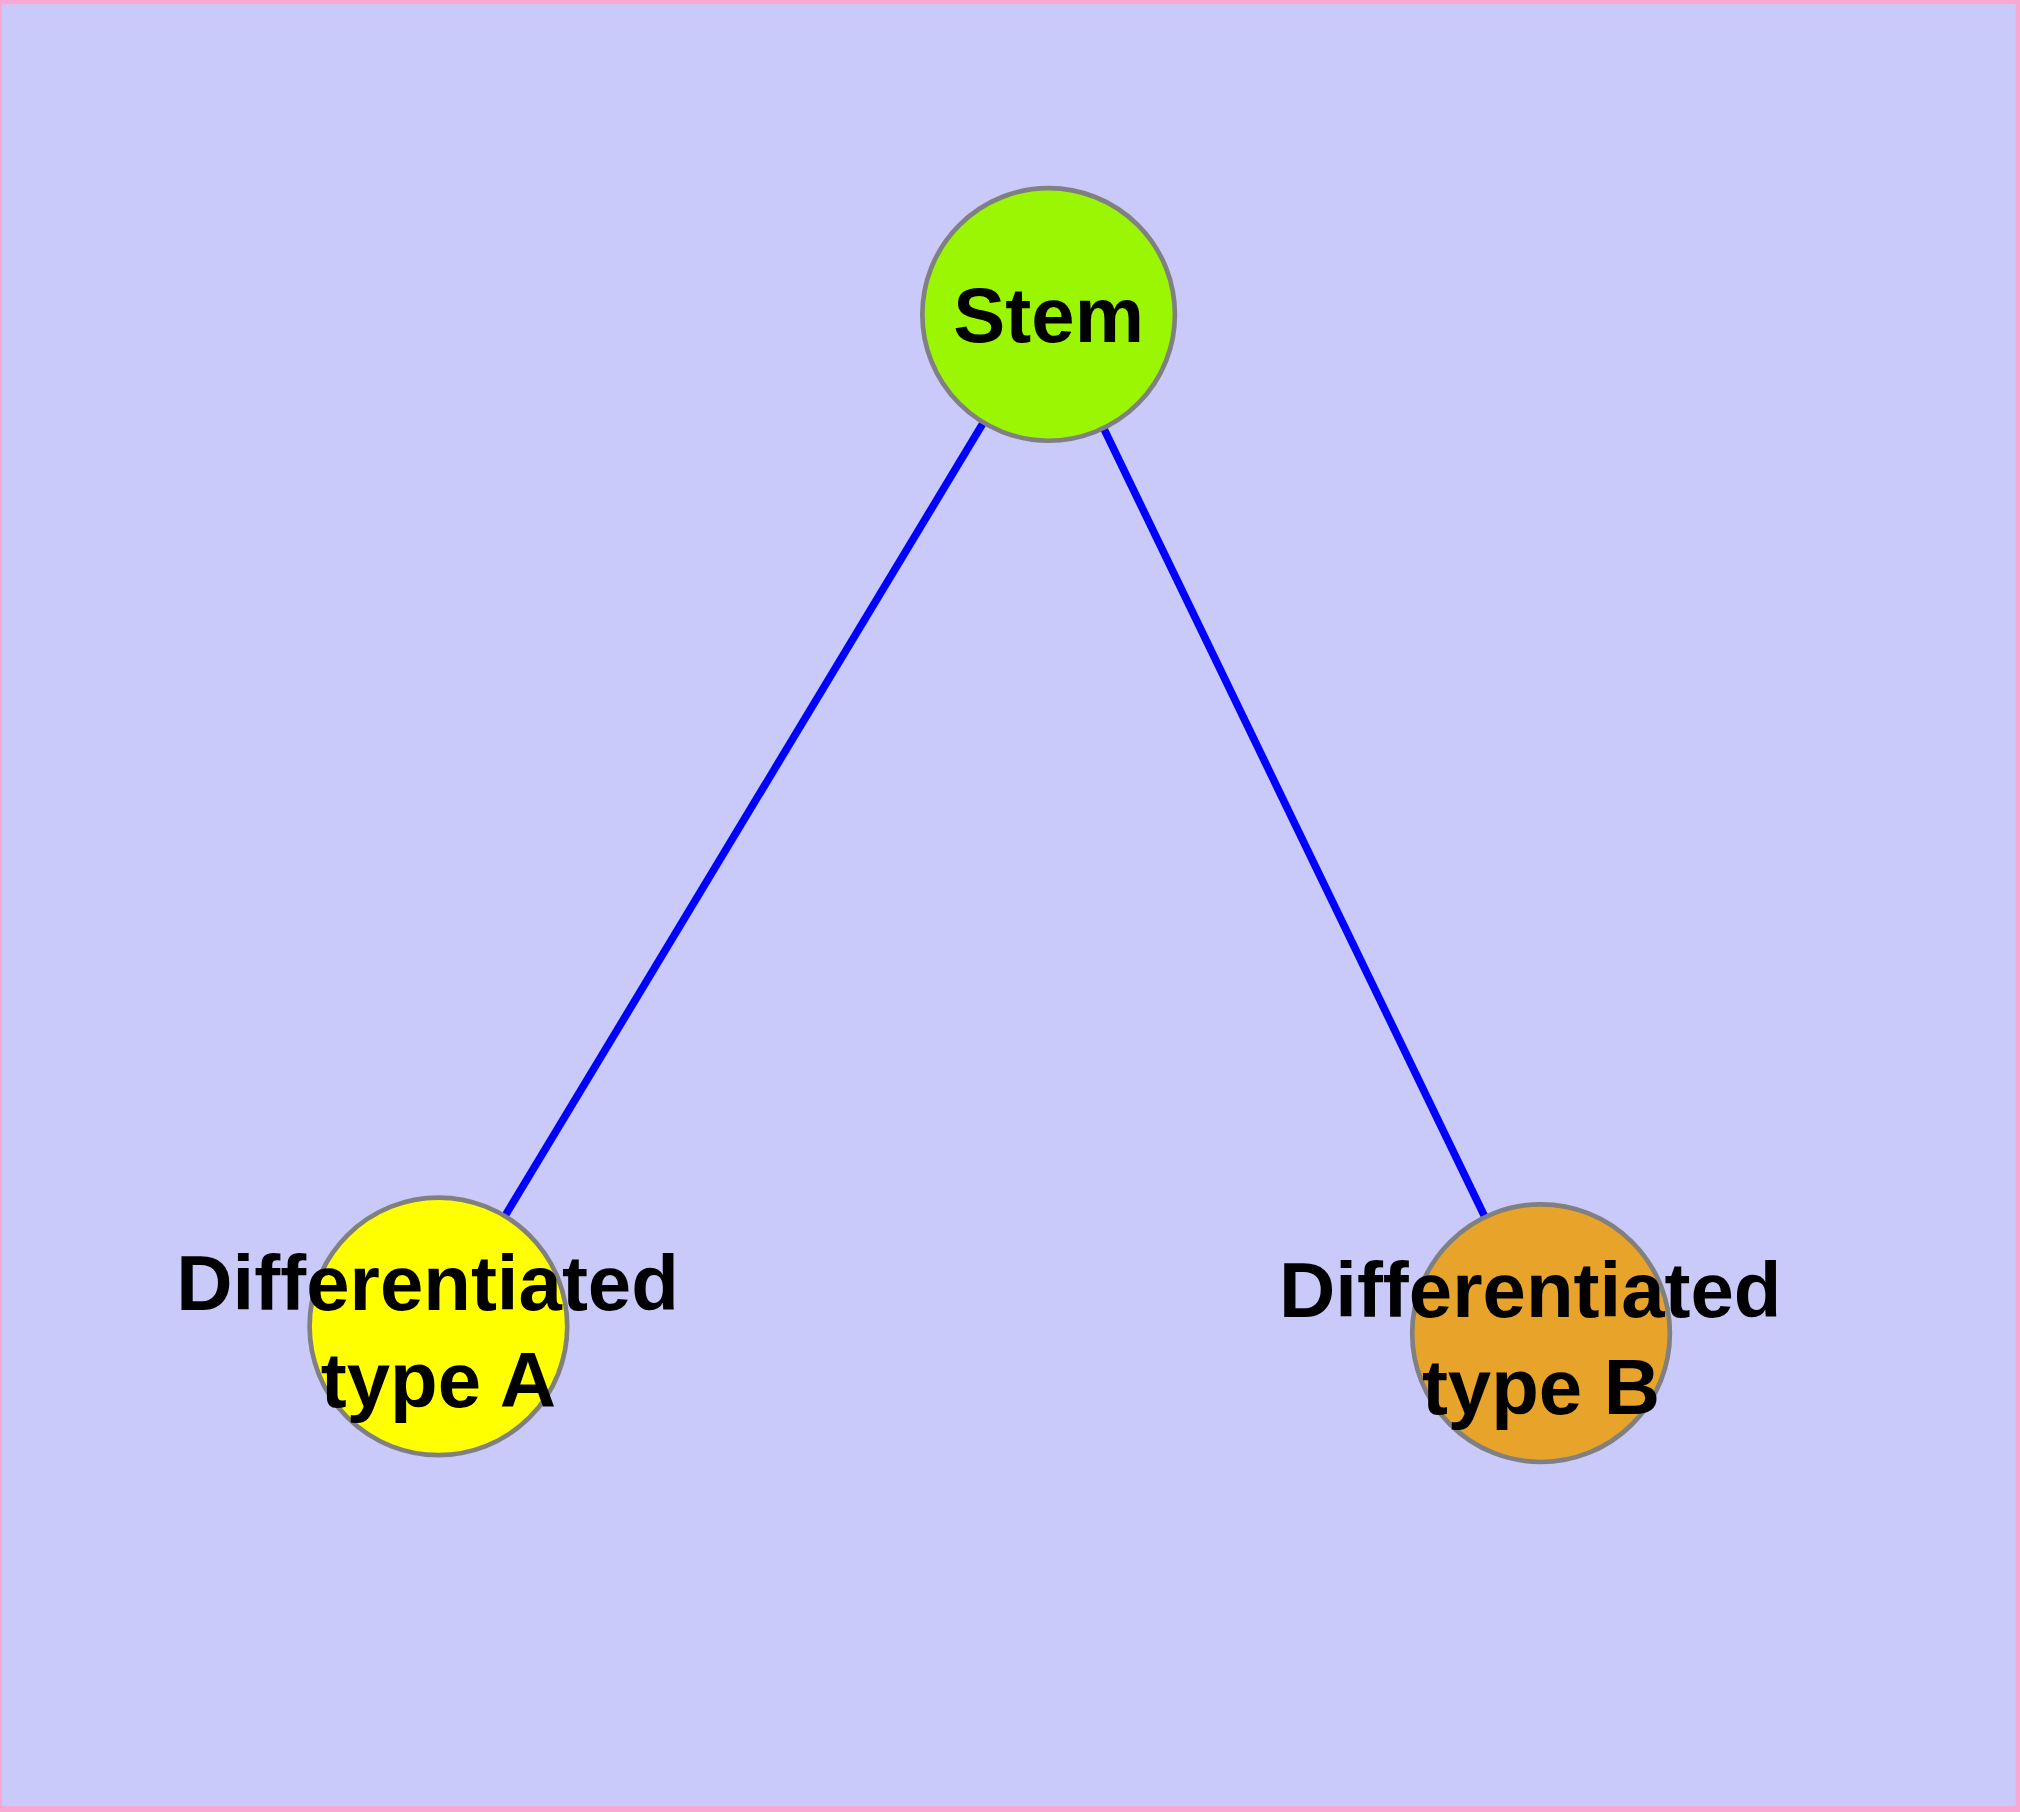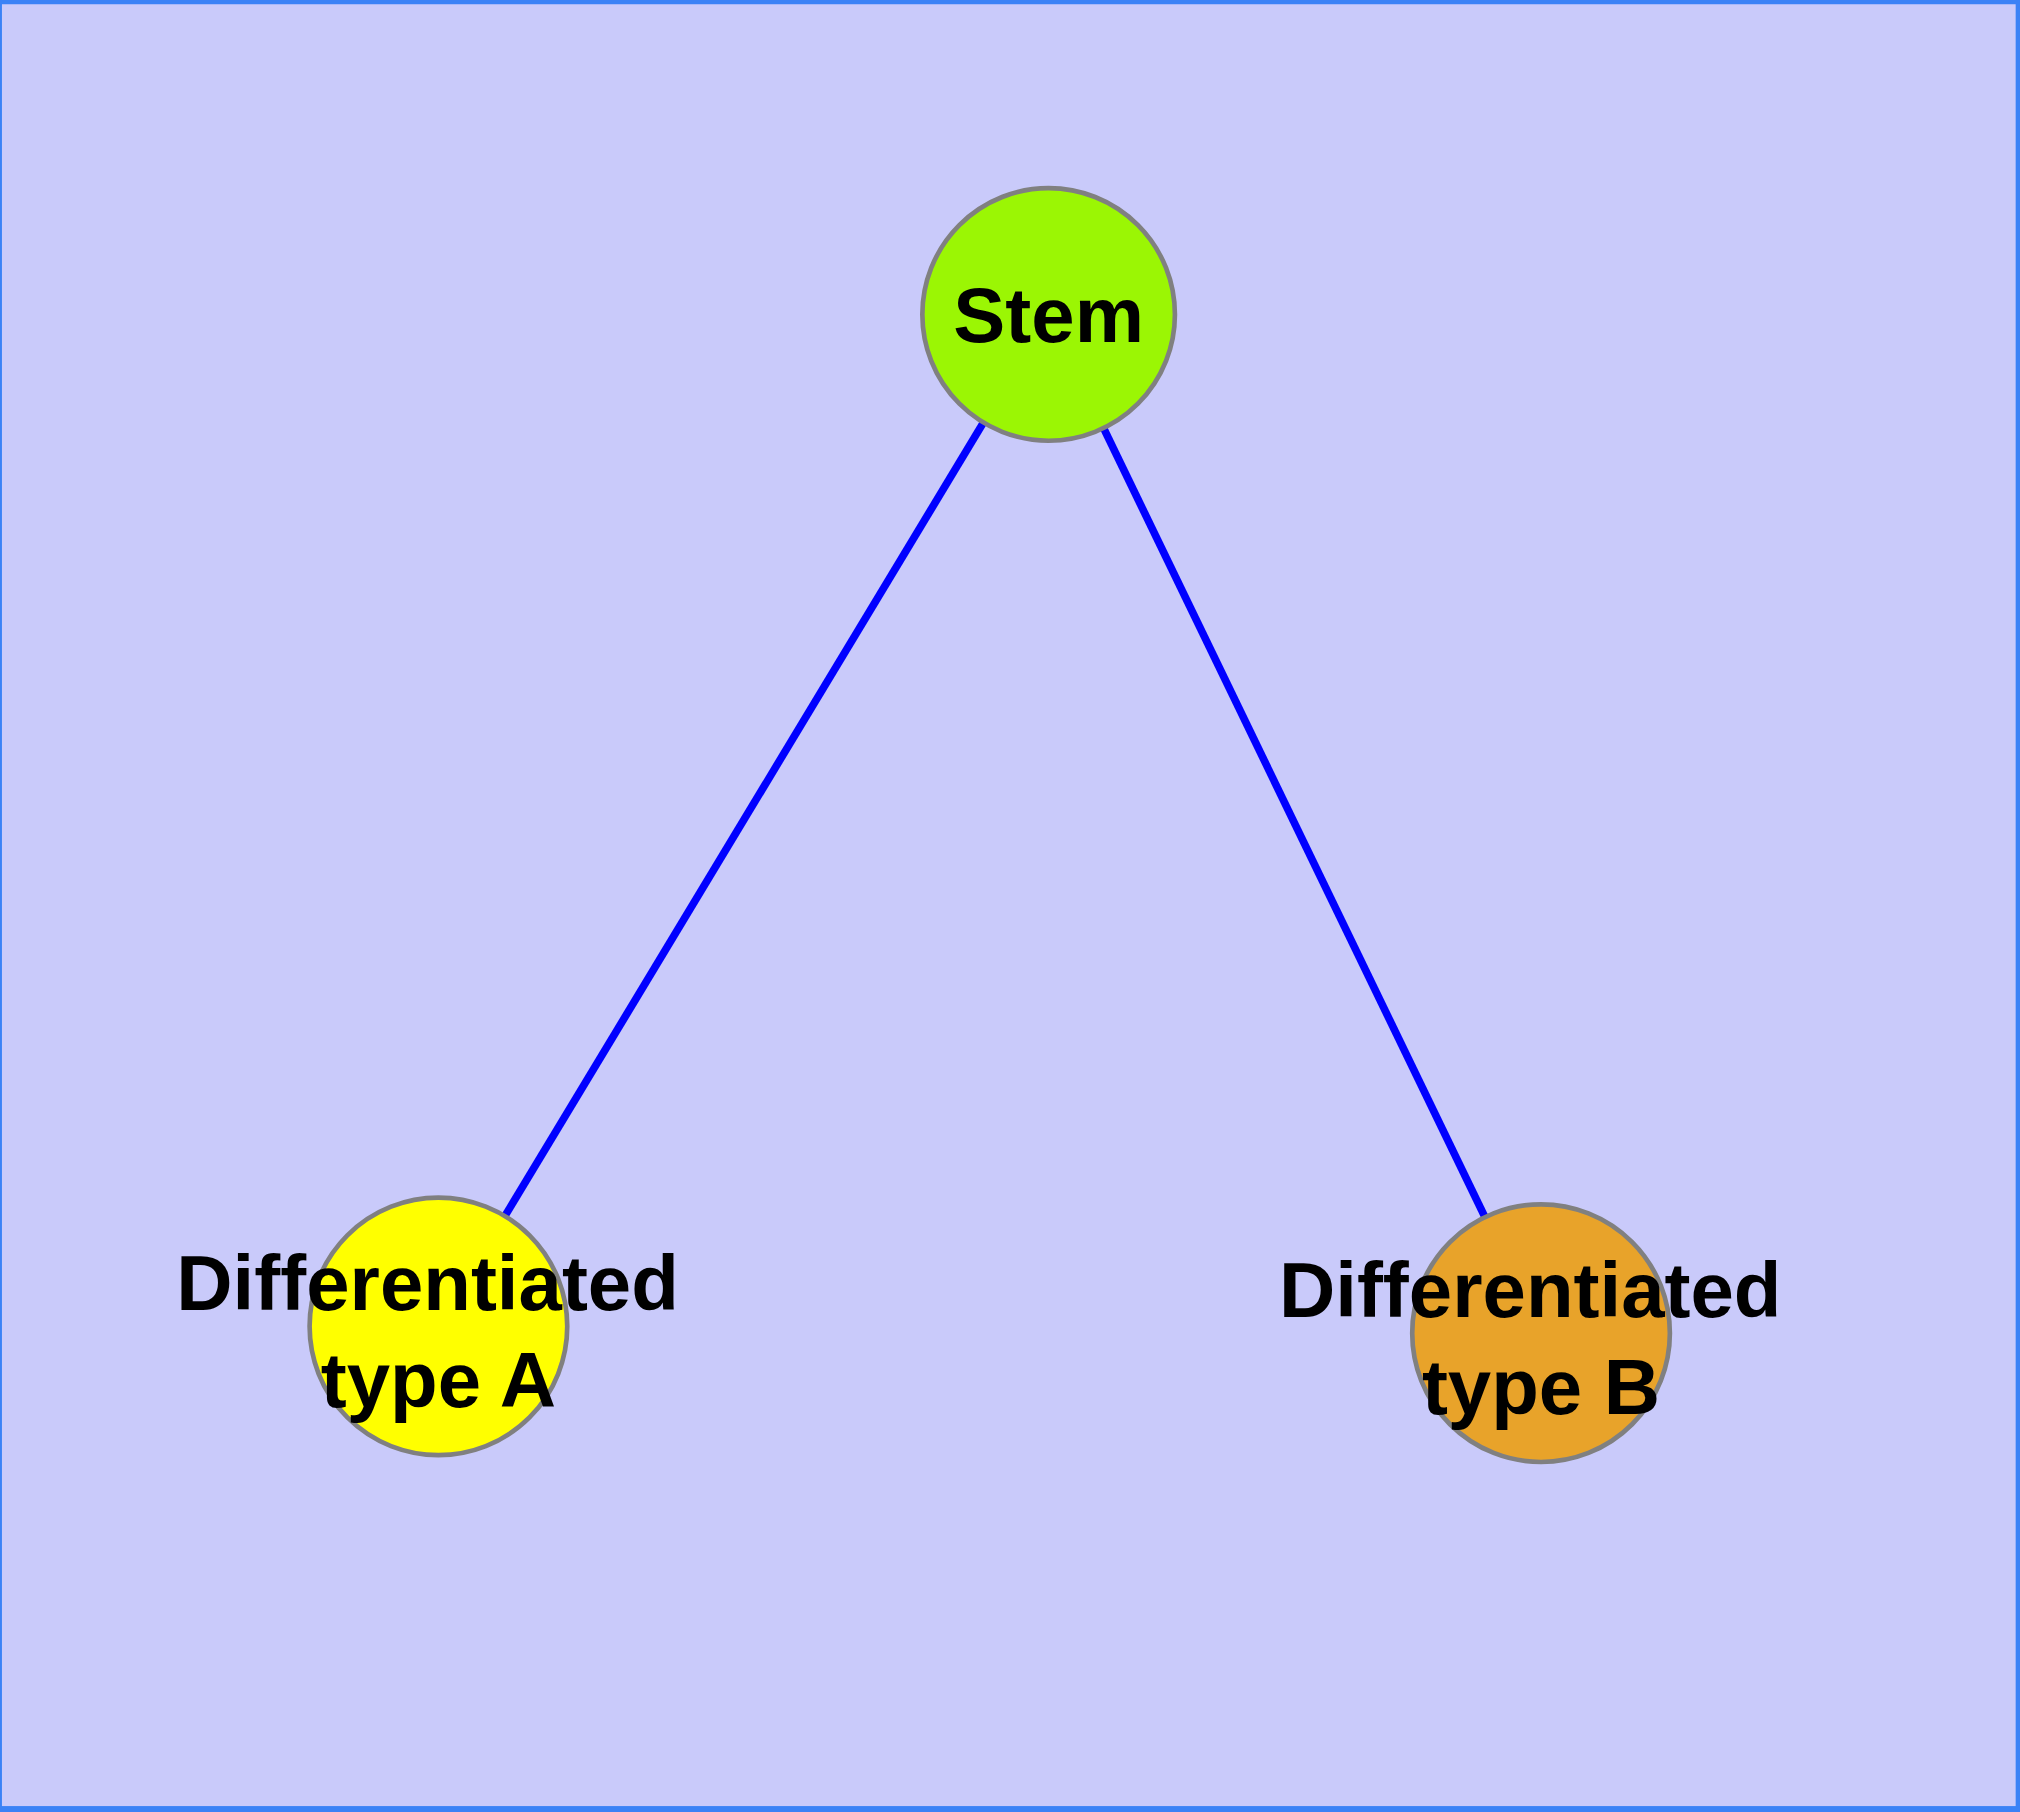--- a/index.html
+++ b/index.html
@@ -5,21 +5,21 @@
   html, body {
     margin: 0;
     padding: 0;
     background: #ffffff;
     font-family: "Liberation Sans", "DejaVu Sans", sans-serif;
   }
   .page {
     width: 2021px;
     height: 1812px;
     position: relative;
-    background: #3b82f6;
+    background: #f9a8d4;
   }
   svg.graph {
     display: block;
     width: 2021px;
     height: 1812px;
   }
   .edge-line {
     fill: none;
   }
   .node-circle {

